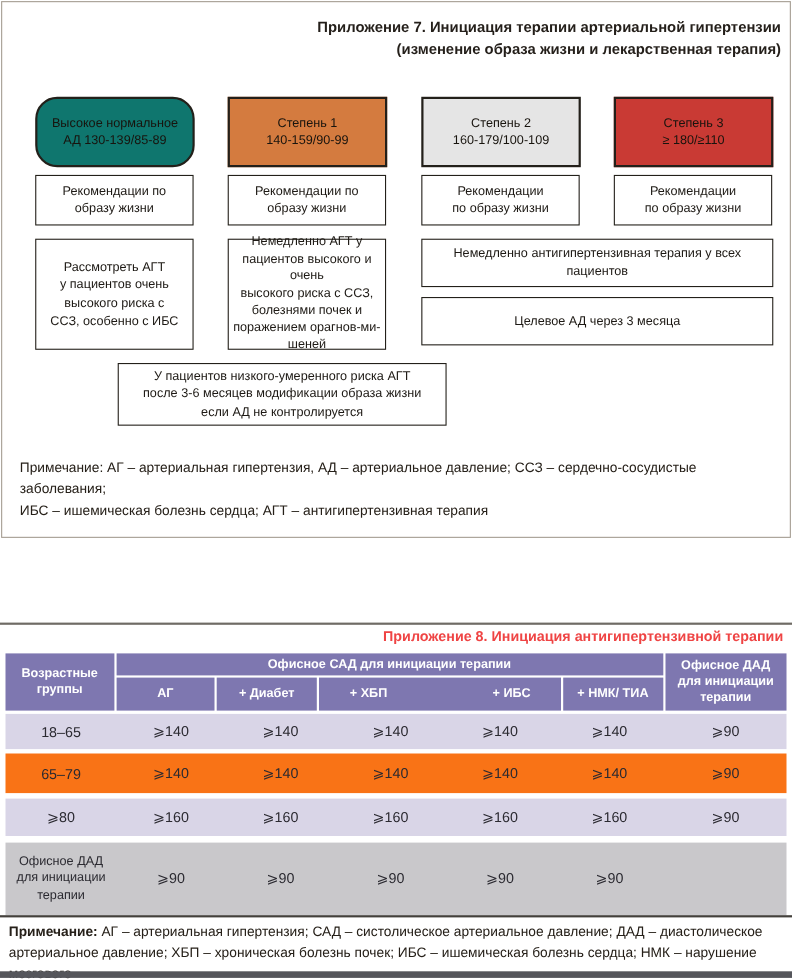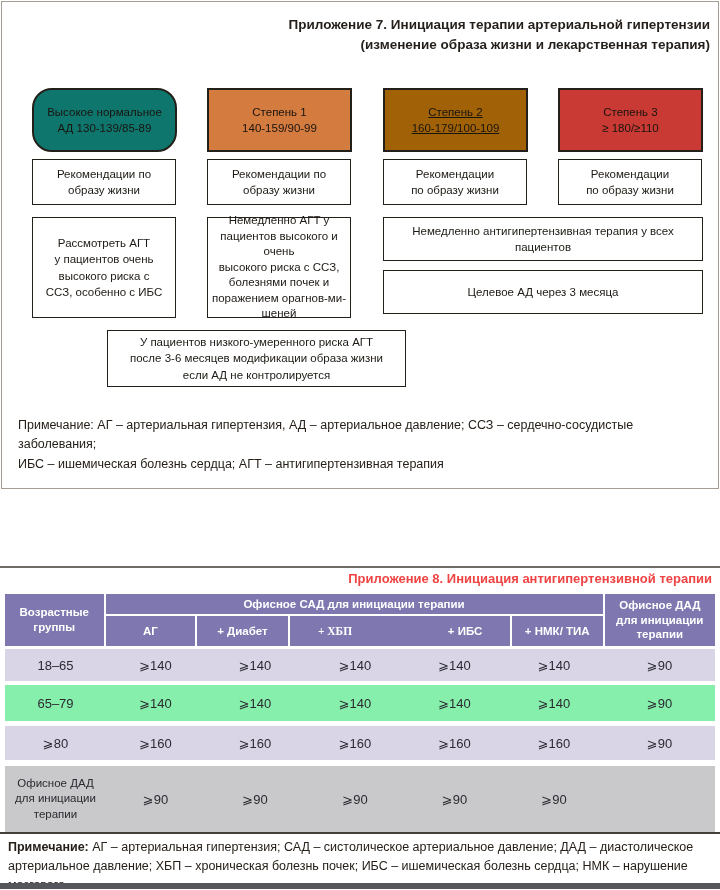--- a/index.html
+++ b/index.html
@@ -43,21 +43,21 @@
   .table8 { position:absolute; left:5px; top:594px; width:710px; }
   .hdr { display:flex; }
   .h-cell { color:#ffffff; font-weight:bold; font-size:11.5px; display:flex;
     align-items:center; justify-content:center; text-align:center; line-height:1.3; }
   .hc1 { width:99px; height:52px; margin-right:2px; }
   .hmid { width:497px; }
   .hgroup { height:20px; margin-bottom:2px;text-align:center; }
   .hsub { display:flex; height:30px; }
   .hs0 { width:97px; margin-right:2px; }
   .hs1 { width:98px; margin-right:2px; }
-  .hs2 { width:98px; margin-right:0;font-family:Liberation Serif, serif; }
+  .hs2 { width:98px; margin-right:0; }
   .hs3 { width:97px; margin-right:2px; }
   .hs4 { width:98px; }
   .hc7 { width:111px; height:52px; margin-left:2px; }
   .row { display:flex; align-items:center; }
   .c { text-align:center; font-size:13px; color:#2b2a31; }
   .c1{width:101px}.c2{width:99px}.c3{width:100px}.c4{width:100px}.c5{width:99px}.c6{width:100px}.c7{width:111px}
   .r1 { height:32px; margin-top:3px; }
   .r2 { height:36px; margin-top:4px; }
   .r3 { height:34px; margin-top:5px; }
   .r4 { height:66px; margin-top:6px; }
@@ -72,21 +72,21 @@
 <body>
 
 <div class="appx7-frame">
   <div class="t7-title pre">Приложение 7. Инициация терапии артериальной гипертензии
 (изменение образа жизни и лекарственная терапия)</div>
 
   <div class="abs cat cat1 pre" style="background: #0f766e; border-radius: 20px;">Высокое нормальное
 АД 130-139/85-89</div>
   <div class="abs cat cat2 pre" style="background: rgb(212, 123, 63);">Степень 1
 140-159/90-99</div>
-  <div class="abs cat cat3 pre" style="background: #a16207; text-decoration: underline;">Степень 2
+  <div class="abs cat cat3 pre" style="background: #e5e5e5;">Степень 2
 160-179/100-109</div>
   <div class="abs cat cat4 pre" style="background: rgb(201, 58, 52);">Степень 3
 ≥ 180/≥110</div>
 
   <div class="abs wbox ls1 pre">Рекомендации по
 образу жизни</div>
   <div class="abs wbox ls2 pre">Рекомендации по
 образу жизни</div>
   <div class="abs wbox ls3 pre">Рекомендации
 по образу жизни</div>
@@ -139,21 +139,21 @@
   <div class="row r1" style="background: rgb(217, 213, 231);">
     <div class="c c1">18–65</div>
     <div class="c c2">⩾140</div>
     <div class="c c3">⩾140</div>
     <div class="c c4">⩾140</div>
     <div class="c c5">⩾140</div>
     <div class="c c6">⩾140</div>
     <div class="c c7">⩾90</div>
   </div>
 
-  <div class="row r2" style="background: #86efac;">
+  <div class="row r2" style="background: #f97316;">
     <div class="c c1">65–79</div>
     <div class="c c2">⩾140</div>
     <div class="c c3">⩾140</div>
     <div class="c c4">⩾140</div>
     <div class="c c5">⩾140</div>
     <div class="c c6">⩾140</div>
     <div class="c c7">⩾90</div>
   </div>
 
   <div class="row r3" style="background: rgb(217, 213, 231);">

